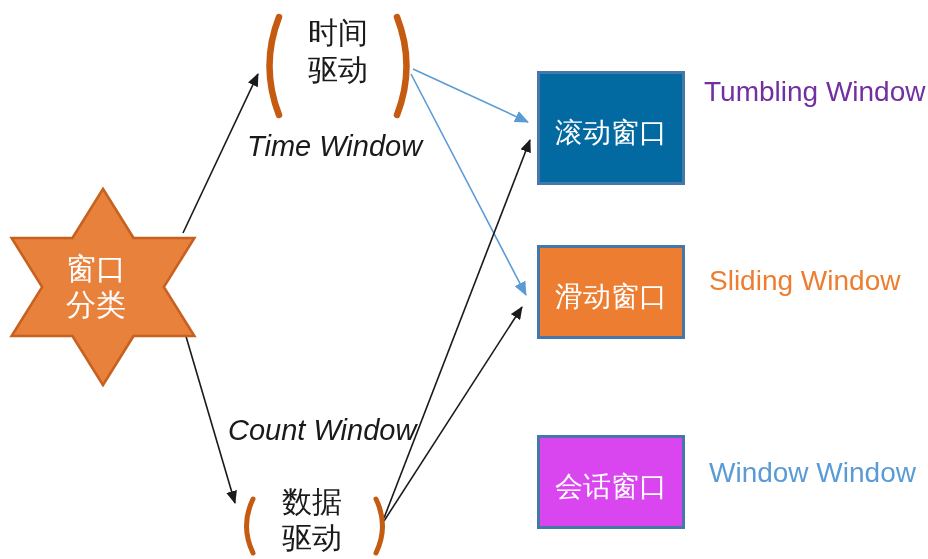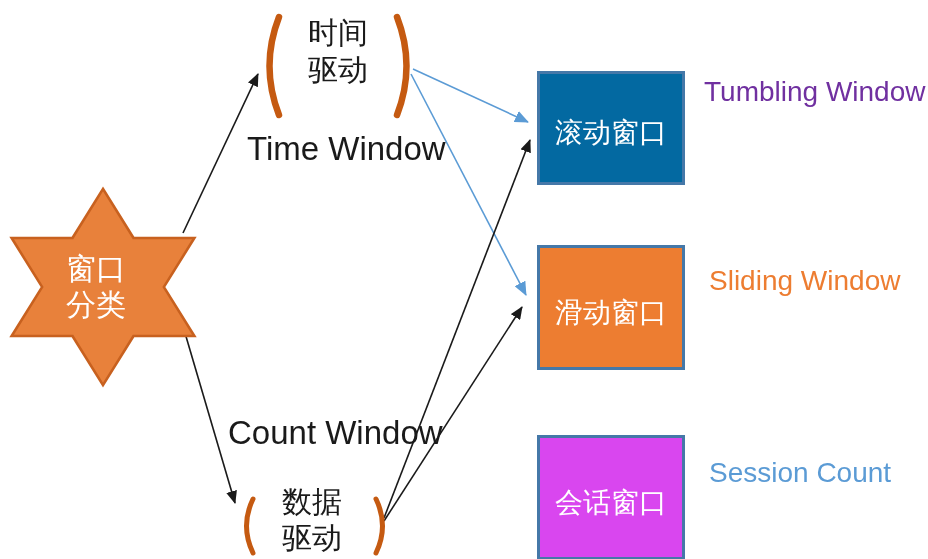--- a/index.html
+++ b/index.html
@@ -36,26 +36,26 @@
   .bk-time-right { left: 390px; top: 12px; }
   .bk-count-left  { left: 237px; top: 495px; }
   .bk-count-right { left: 371px; top: 495px; }
   
   .branch-text {
     z-index: 2; text-align: center; white-space: pre-line;
     font-size: 30px; line-height: 37px;
   }
   .bt-time  { left: 290px; top: 14px;  width: 96px; }
   .bt-count { left: 264px; top: 484px; width: 96px; line-height: 36px; }
-  .caption { z-index: 2; font-size: 33px; white-space: nowrap; }
+  .caption { z-index: 2; font-size: 29px; white-space: nowrap; font-style: italic; }
   .cap-time  { left: 247px; top: 130px; }
   .cap-count { left: 228px; top: 414px; }
   
   .winbox {
-    width: 148px; height: 125px; left: 537px;
+    width: 148px; height: 94px; left: 537px;
     border: 3px solid; box-sizing: border-box; z-index: 2;
     display: flex; align-items: center; justify-content: center;
   }
   .winbox .winbox-label {
     font-size: 28px; transform: translateY(5px); white-space: nowrap;
   }
   .wb-tumbling { top: 71px; height: 114px; }
   .wb-sliding  { top: 245px; }
   .wb-session  { top: 435px; }
   .winlabel { z-index: 2; font-size: 28px; white-space: nowrap; }
@@ -127,15 +127,15 @@
   <div class="abs winlabel wl-tumbling" style="color: rgb(112, 48, 160);">Tumbling Window</div>
 
   <div class="abs winbox wb-sliding" style="background-color: rgb(237, 125, 49); border-color: rgb(69, 120, 168);">
     <div class="winbox-label" style="color: rgb(255, 255, 255);">滑动窗口</div>
   </div>
   <div class="abs winlabel wl-sliding" style="color: rgb(237, 125, 49);">Sliding Window</div>
 
   <div class="abs winbox wb-session" style="background-color: #d946ef; border-color: rgb(69, 120, 168);">
     <div class="winbox-label" style="color: rgb(255, 255, 255);">会话窗口</div>
   </div>
-  <div class="abs winlabel wl-session" style="color: rgb(91, 155, 213);">Session Count</div>
+  <div class="abs winlabel wl-session" style="color: rgb(91, 155, 213);">Window Window</div>
 
 </div>
 
 </body></html>

